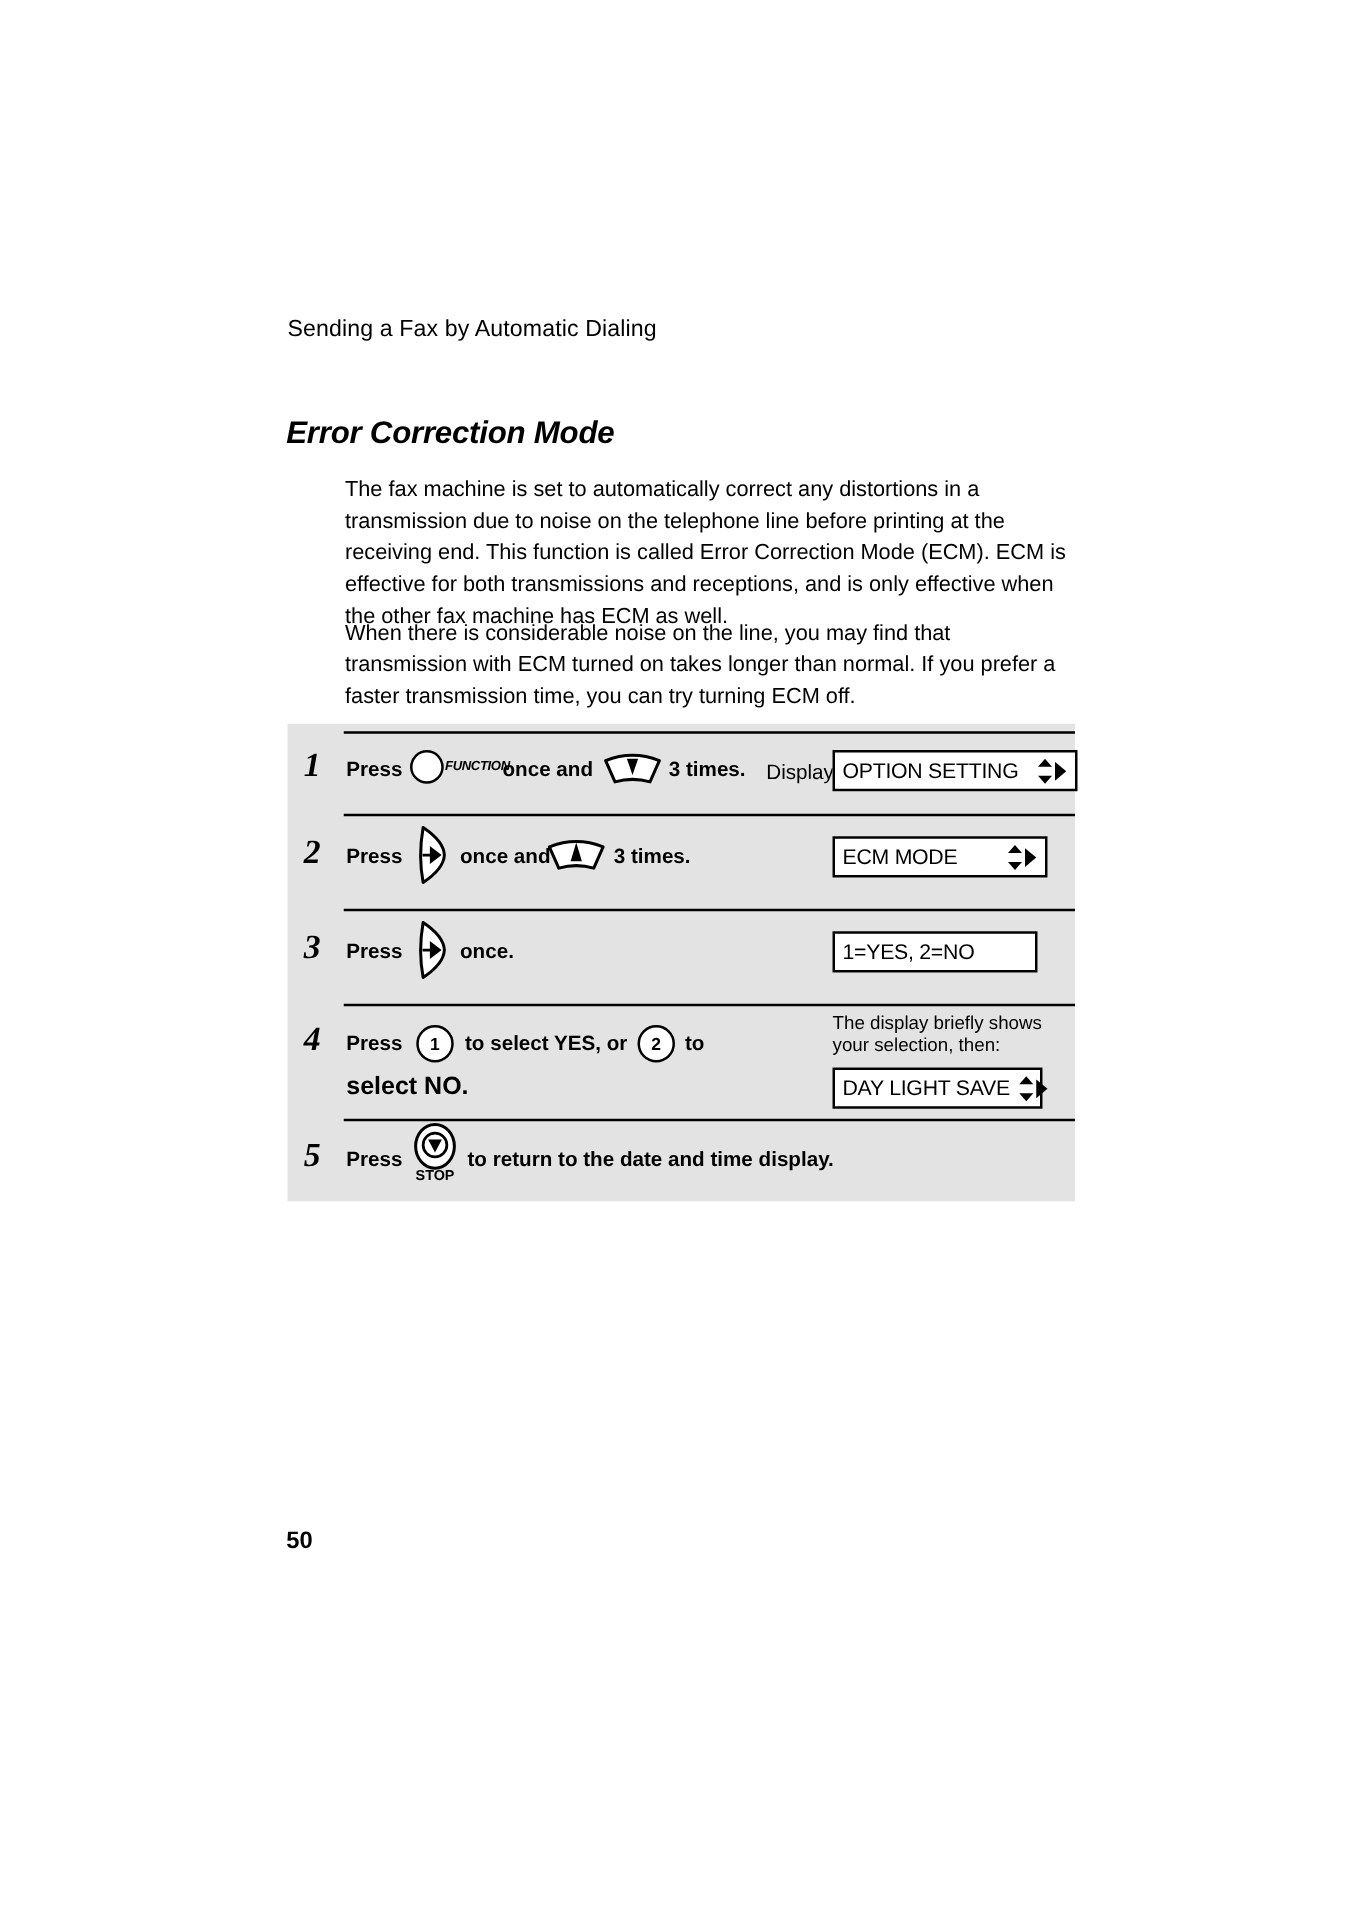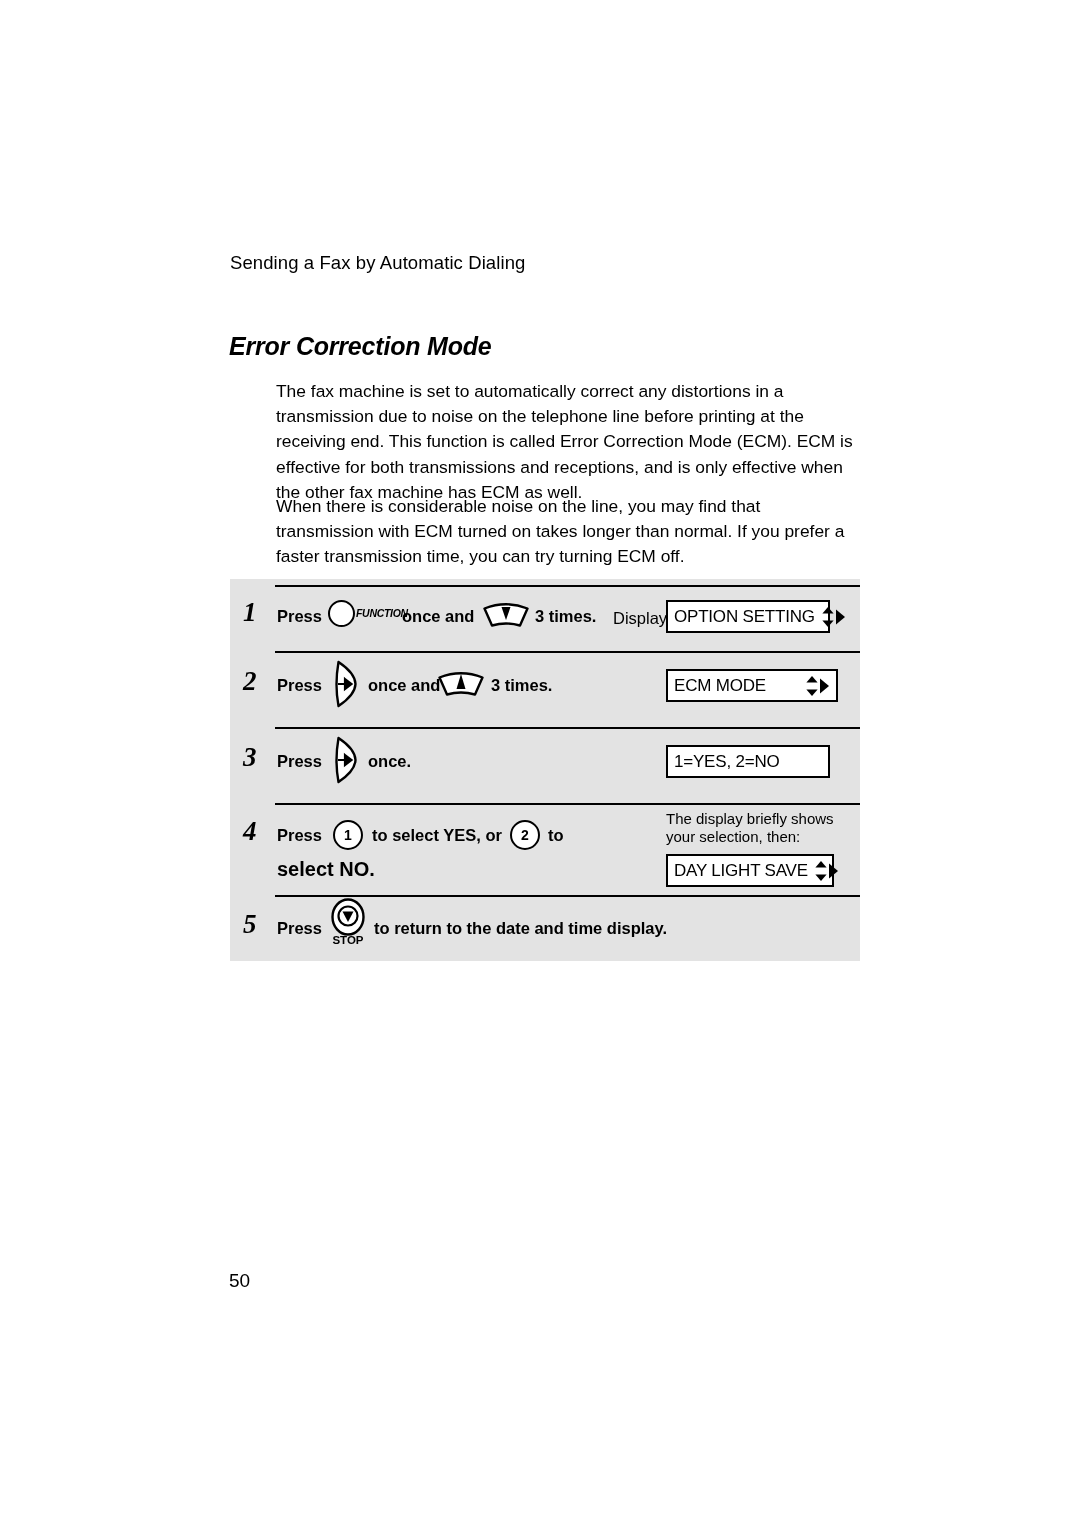--- a/index.html
+++ b/index.html
@@ -196,23 +196,23 @@
     position: absolute;
     font-size: 15px;
     line-height: 18.5px;
     white-space: nowrap;
   }
 
   
   .page-number {
     position: absolute;
     left: 229px;
-    top: 1270px;
+    top: 1222px;
     font-size: 19px;
-    font-weight: normal;
+    font-weight: bold;
   }
 </style>
 </head>
 <body style="background: rgb(255, 255, 255); color: rgb(0, 0, 0);">
 
 <div class="page">
 
   <div class="running-header">Sending a Fax by Automatic Dialing</div>
 
   <div class="section-title">Error Correction Mode</div>
@@ -242,21 +242,21 @@
         <svg width="48" height="27" viewBox="0 0 48 27">
           <path d="M2.5 7.5 Q24 -1 45.5 7.5 L38 24.5 Q24 20.5 10 24.5 Z" fill="#ffffff" stroke="#000000" stroke-width="2.4" stroke-linejoin="round"></path>
           <path d="M19.5 6 L28.5 6 L24 19 Z" fill="#000000"></path>
         </svg>
       </div>
 
       <div class="step-text" style="left:305px; top:19px;">3 times.</div>
 
       <div class="display-label" style="left:383px; top:20px;">Display:</div>
 
-      <div class="lcd" style="left:436px; top:11px; width:164px;">
+      <div class="lcd" style="left:436px; top:11px; width:196px;">
         <span class="lcd-text">OPTION SETTING</span>
         <span class="lcd-arrows">
           <svg width="26" height="22" viewBox="0 0 26 22">
             <path d="M7 1 L12.6 7.4 L1.4 7.4 Z" fill="#000"></path>
             <path d="M7 21 L12.6 14.6 L1.4 14.6 Z" fill="#000"></path>
             <path d="M15 3.5 L15 18.5 L24 11 Z" fill="#000"></path>
           </svg>
         </span>
       </div>
     </div>

